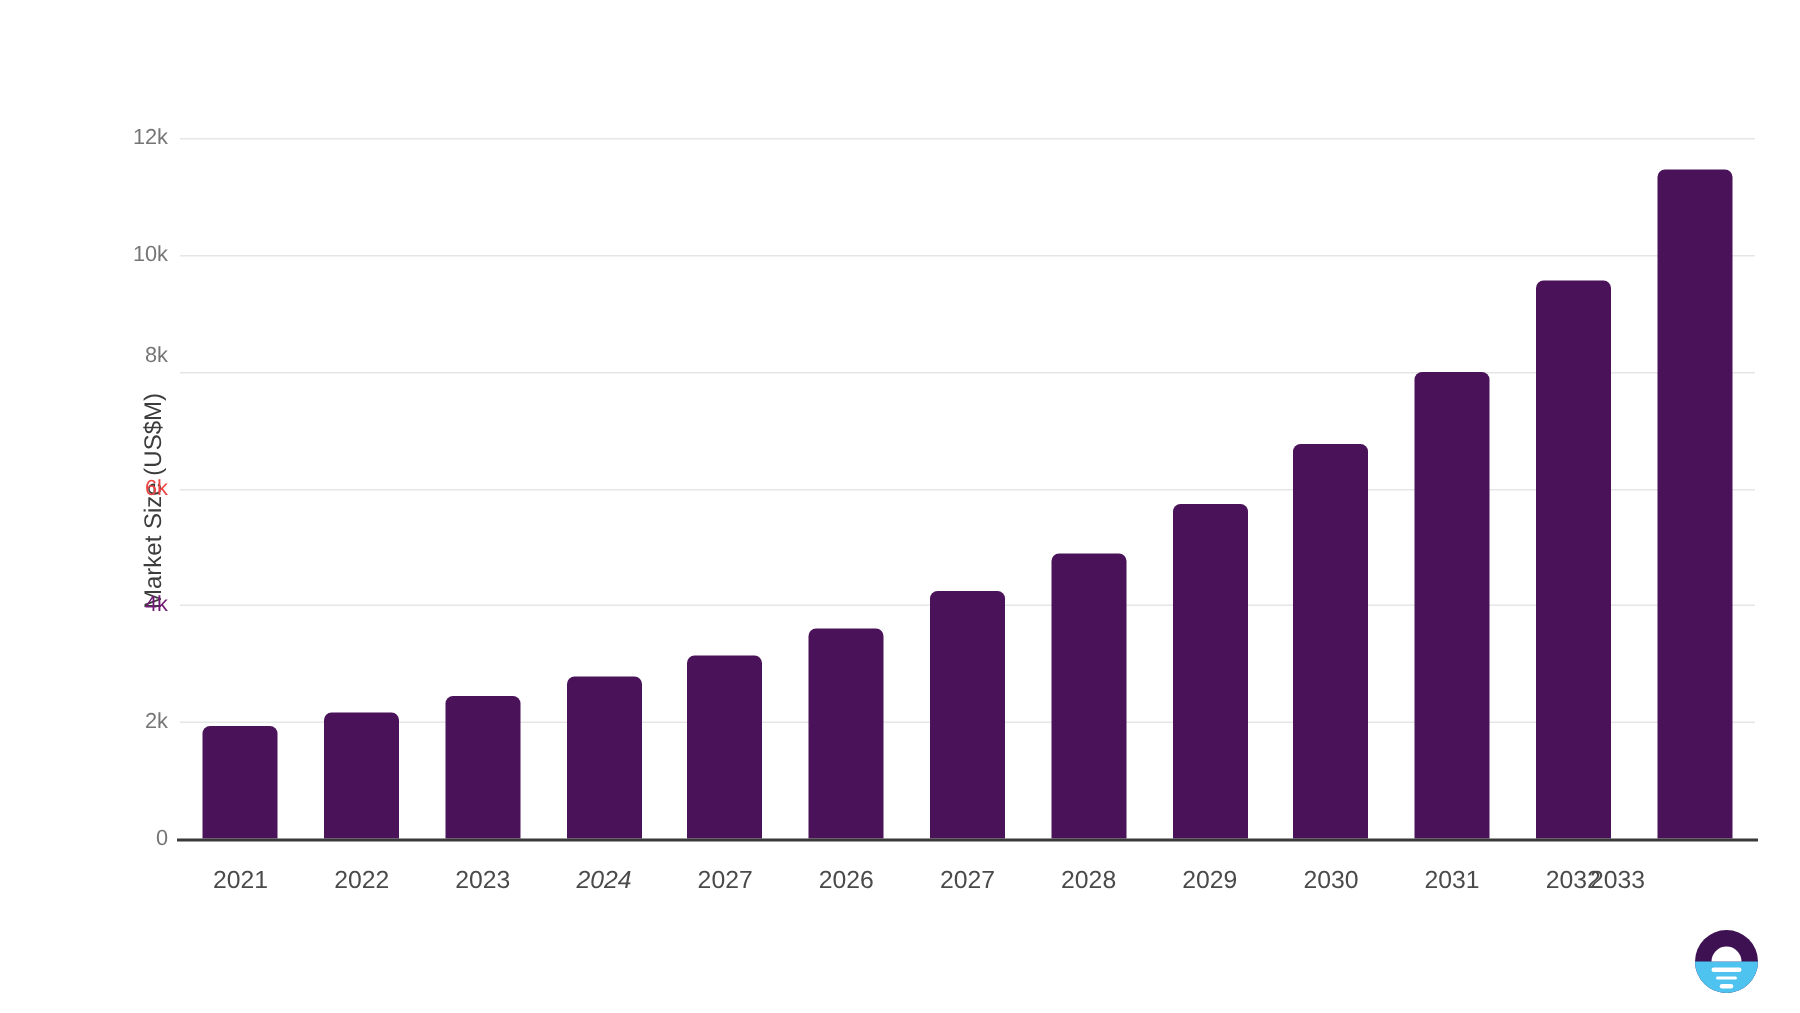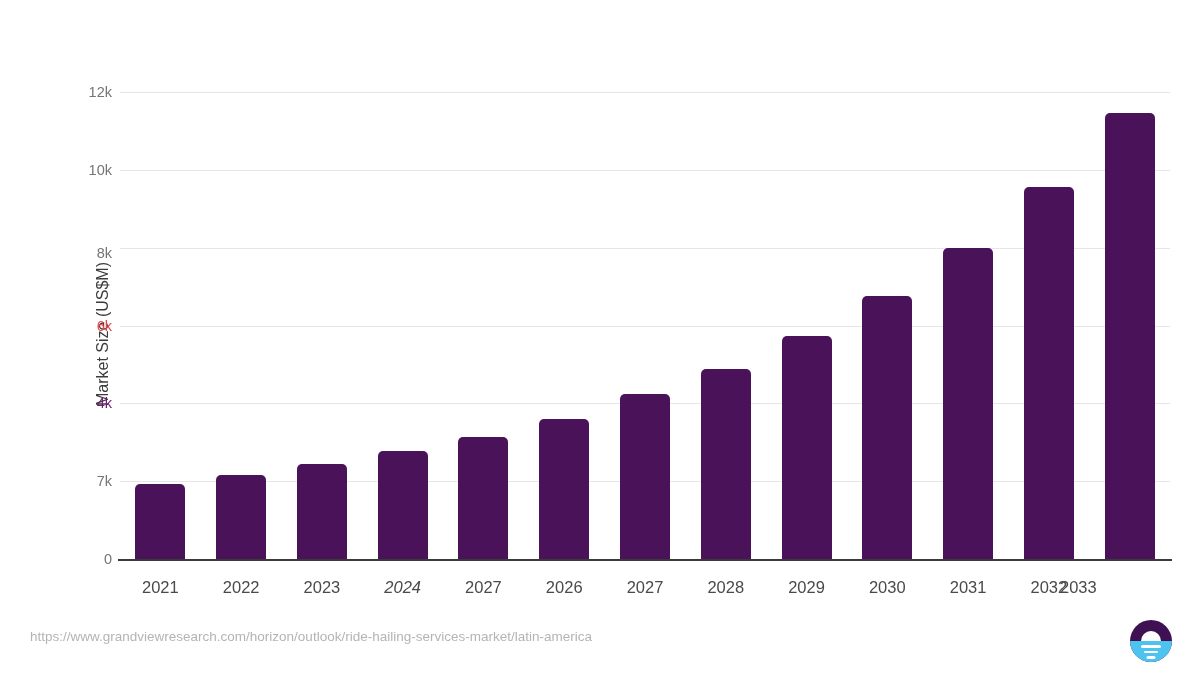--- a/index.html
+++ b/index.html
@@ -192,24 +192,24 @@
 </head>
 <body>
 
 <div id="page">
 
 
   <div id="ylabel">Market Size (US$M)</div>
 
   <div id="ytick-layer">
       <div class="ytick" style="top: 559px; color: rgb(117, 117, 117);">0</div>
-      <div class="ytick" style="top: 481.167px; color: rgb(117, 117, 117);">7k</div>
+      <div class="ytick" style="top: 481.167px; color: rgb(117, 117, 117);">2k</div>
       <div class="ytick" style="top: 403.333px; color: #701a75;">4k</div>
       <div class="ytick" style="top: 325.5px; color: #ef4444;">6k</div>
-      <div class="ytick" style="top: 253px; color: rgb(117, 117, 117); text-align: right;">8k</div>
+      <div class="ytick" style="top: 237px; color: rgb(117, 117, 117); text-align: right;">8k</div>
       <div class="ytick" style="top: 169.833px; color: rgb(117, 117, 117);">10k</div>
       <div class="ytick" style="top: 92px; color: rgb(117, 117, 117);">12k</div>
     </div>
 
   <div id="plot">
     <div id="gridlines">
         <div class="gridline" style="top: 389.167px; background: rgb(230, 230, 230);"></div>
         <div class="gridline" style="top: 311.333px; background: rgb(230, 230, 230);"></div>
         <div class="gridline" style="top: 233.5px; background: rgb(230, 230, 230);"></div>
         <div class="gridline" style="top: 155.667px; background: rgb(230, 230, 230);"></div>
@@ -270,21 +270,20 @@
       <div class="xtick" style="left: 403.846px; width: 80.7692px;">2026</div>
       <div class="xtick" style="left: 484.615px; width: 80.7692px;">2027</div>
       <div class="xtick" style="left: 565.385px; width: 80.7692px;">2028</div>
       <div class="xtick" style="left: 646.154px; width: 80.7692px;">2029</div>
       <div class="xtick" style="left: 726.923px; width: 80.7692px;">2030</div>
       <div class="xtick" style="left: 807.692px; width: 80.7692px;">2031</div>
       <div class="xtick" style="left: 888.462px; width: 80.7692px;">2032</div>
       <div class="xtick" style="left: 918px; width: 80.7692px;">2033</div>
     </div>
 
-  <div id="footer-url">https://www.grandviewresearch.com/horizon/outlook/ride-hailing-services-market/latin-america</div>
 
   <div id="logo">
     <div id="logo-mark">
       <div class="water"></div>
       <div class="dome"></div>
       <div class="ray ray1"></div>
       <div class="ray ray2"></div>
       <div class="ray ray3"></div>
     </div>
   </div>

